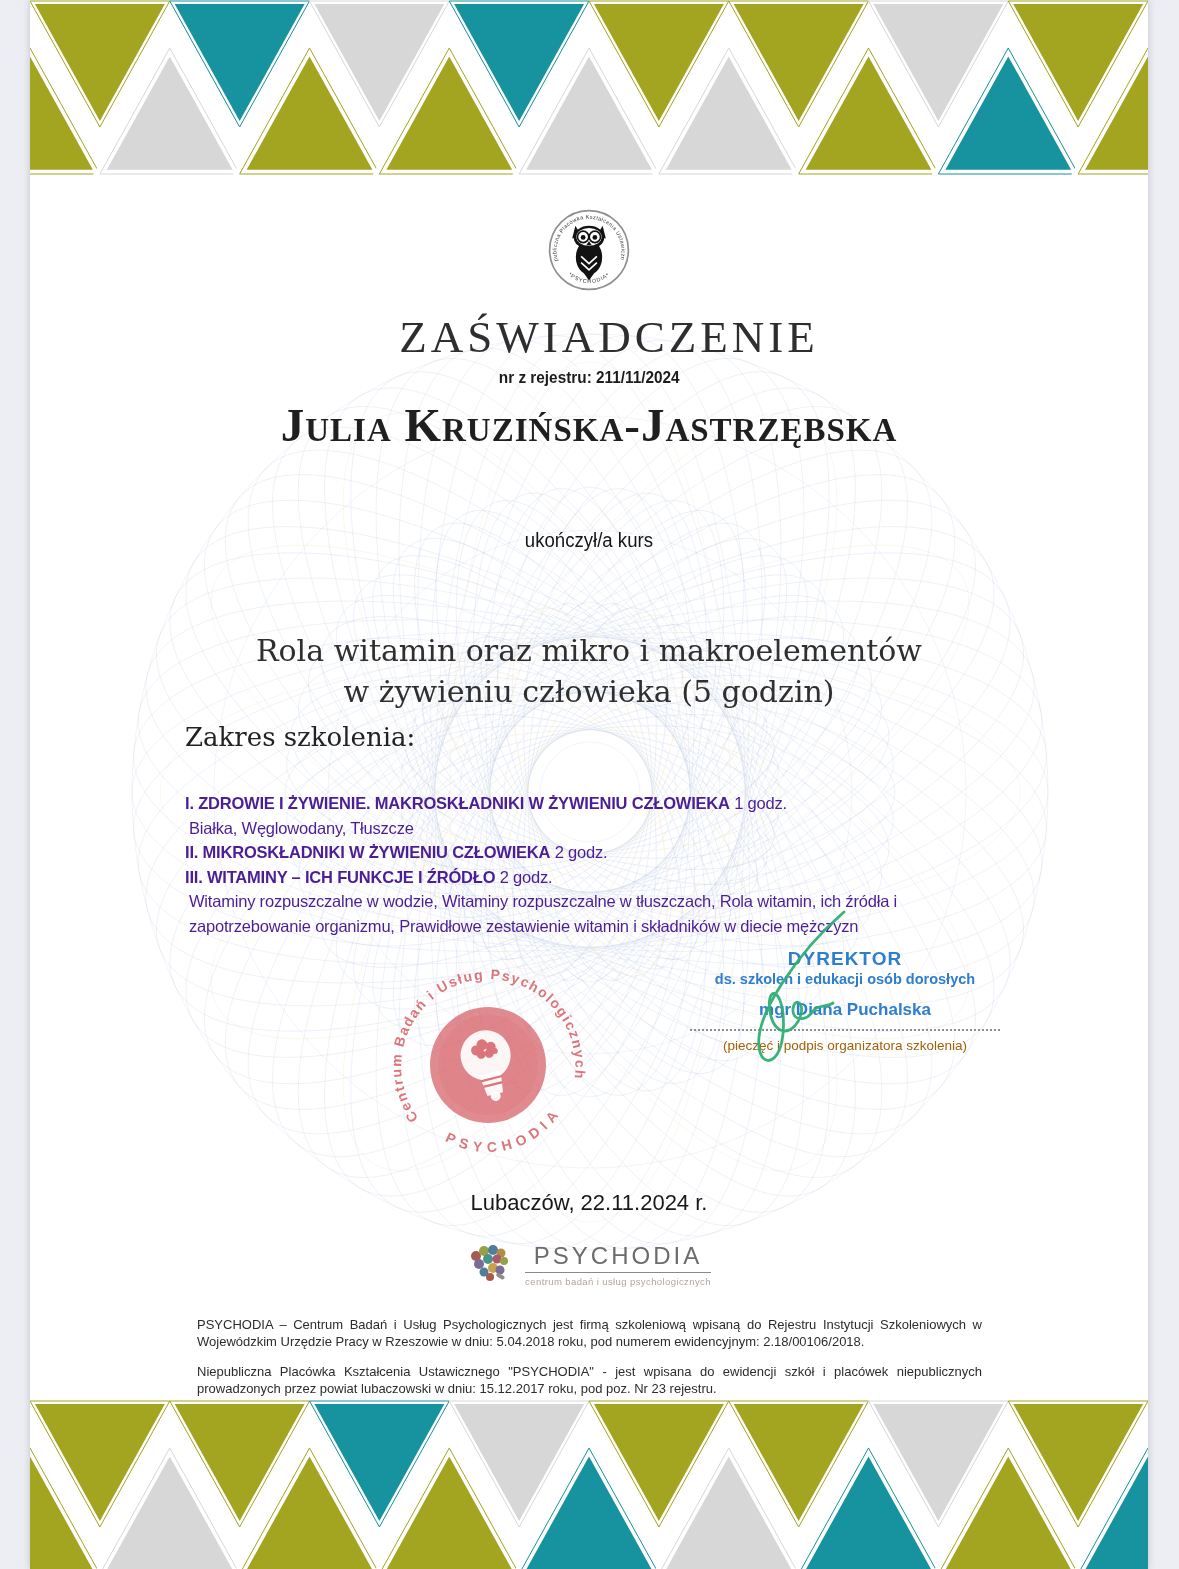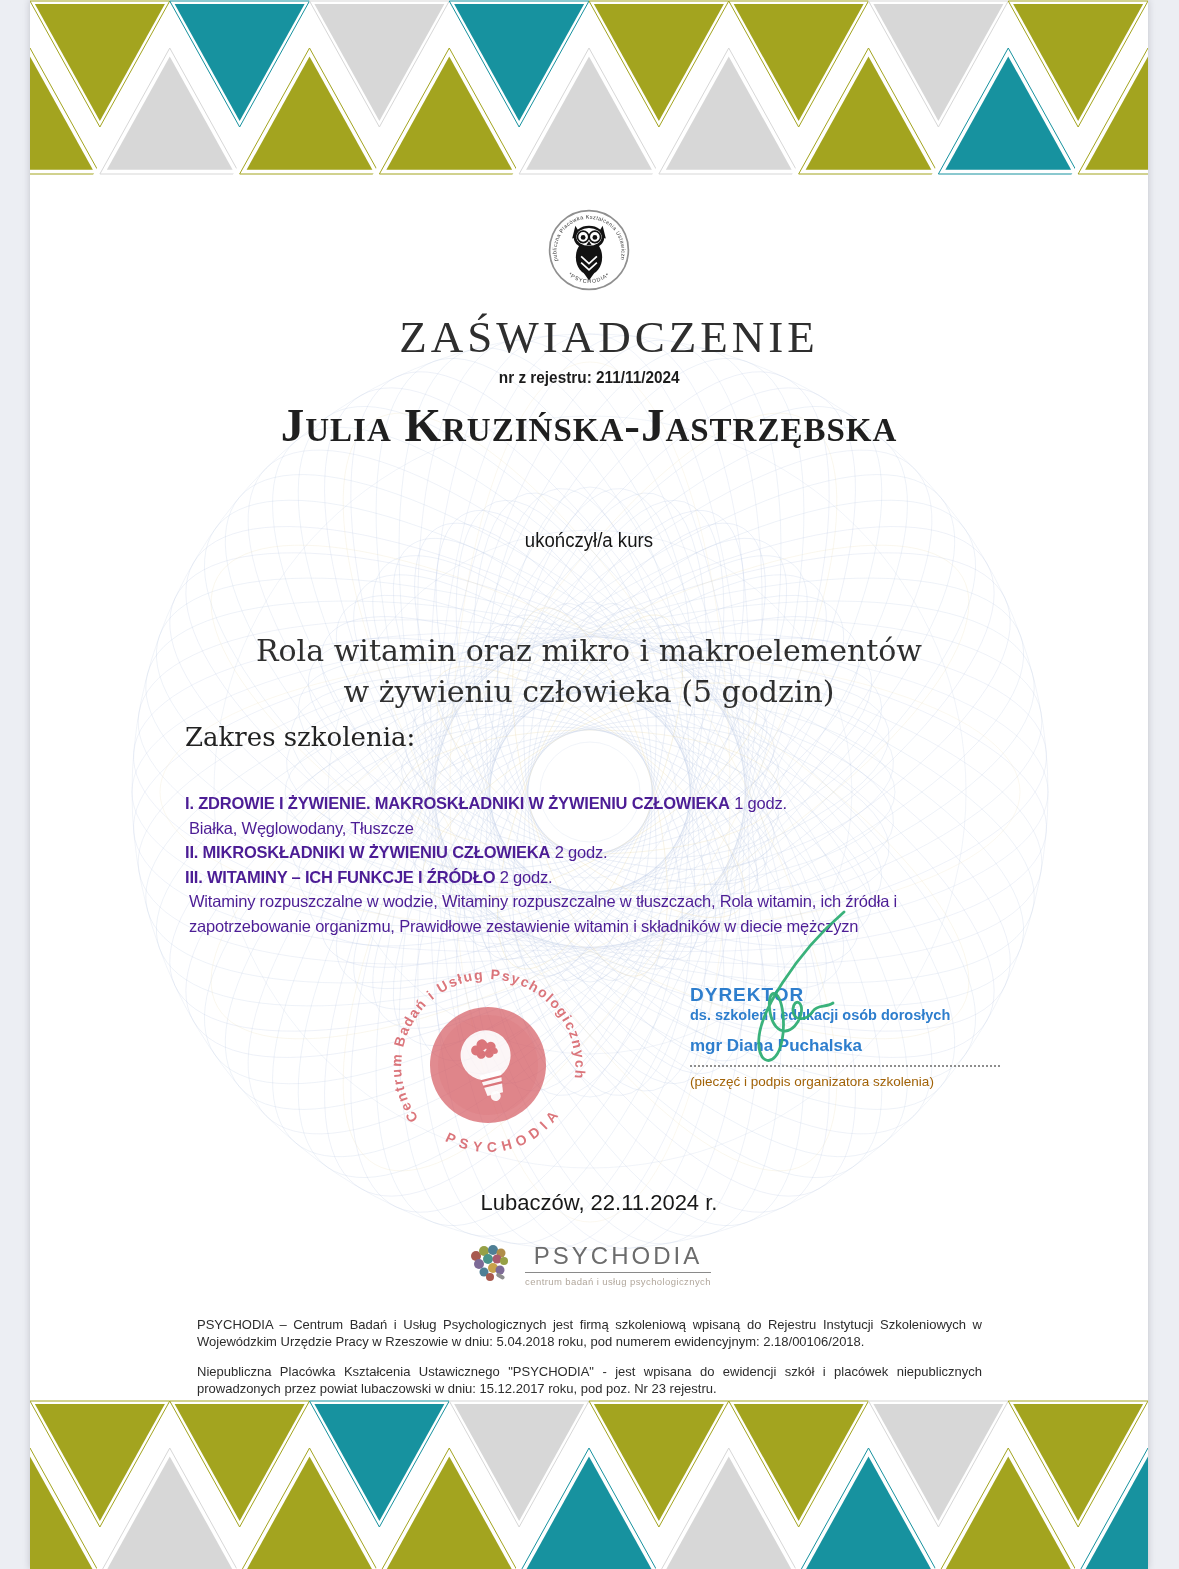--- a/index.html
+++ b/index.html
@@ -47,36 +47,36 @@
     position:absolute;left:155px;top:722px;
     font-family:"DejaVu Serif",serif;font-size:26px;color:#222;
   }
   .topics{
     position:absolute;left:155px;top:791px;width:795px;
     font-size:16.5px;line-height:24.5px;color:#4c1d95;letter-spacing:-.2px;
   }
   .topic-title{font-weight:bold;}
   .topic-details{padding-left:4px;}
 
-  .sig-block{position:absolute;left:660px;top:948px;width:310px;margin-top:36px;}
+  .sig-block{position:absolute;left:660px;top:948px;width:310px;text-align:center;}
   .sig-role{font-size:19px;font-weight:bold;color:var(--signature_blue);letter-spacing:1px;}
   .sig-sub{font-size:14.5px;font-weight:bold;color:var(--signature_blue);margin-top:1px;}
   .sig-name{font-size:17px;font-weight:bold;color:var(--signature_blue);margin-top:13px;}
   .sig-dots{margin-top:9px;border-bottom:2px dotted #8d8d8d;height:0;}
   .sig-caption{font-size:13.5px;color:#a16207;margin-top:7px;}
   .sig-scribble{position:absolute;left:702px;top:910px;width:150px;height:160px;}
   .scribble-path{fill:none;stroke:var(--signature_green);stroke-width:2.8;stroke-linecap:round;opacity:.95;}
 
   .stamp{position:absolute;left:354px;top:961px;width:208px;height:208px;opacity:.82;}
   .stamp-text{font-family:"Liberation Sans",sans-serif;font-size:14px;font-weight:bold;fill:var(--stamp_red);letter-spacing:1.6px;}
   .stamp-text-b{letter-spacing:5.5px;}
   .stamp-fill{fill:var(--stamp_red);}
 
   .place-date{
-    position:absolute;left:10px;top:1190px;width:100%;text-align:center;
+    position:absolute;left:0;top:1190px;width:100%;text-align:center;
     font-size:22px;color:#181818;
   }
   .logo-row{
     position:absolute;left:0;top:1234px;width:100%;height:60px;
     display:flex;align-items:center;justify-content:center;gap:12px;
   }
   .brain-icon{width:46px;height:42px;}
   .logo-txt{text-align:center;}
   .logo-name{
     font-size:24px;color:#6c6c6c;letter-spacing:3px;

